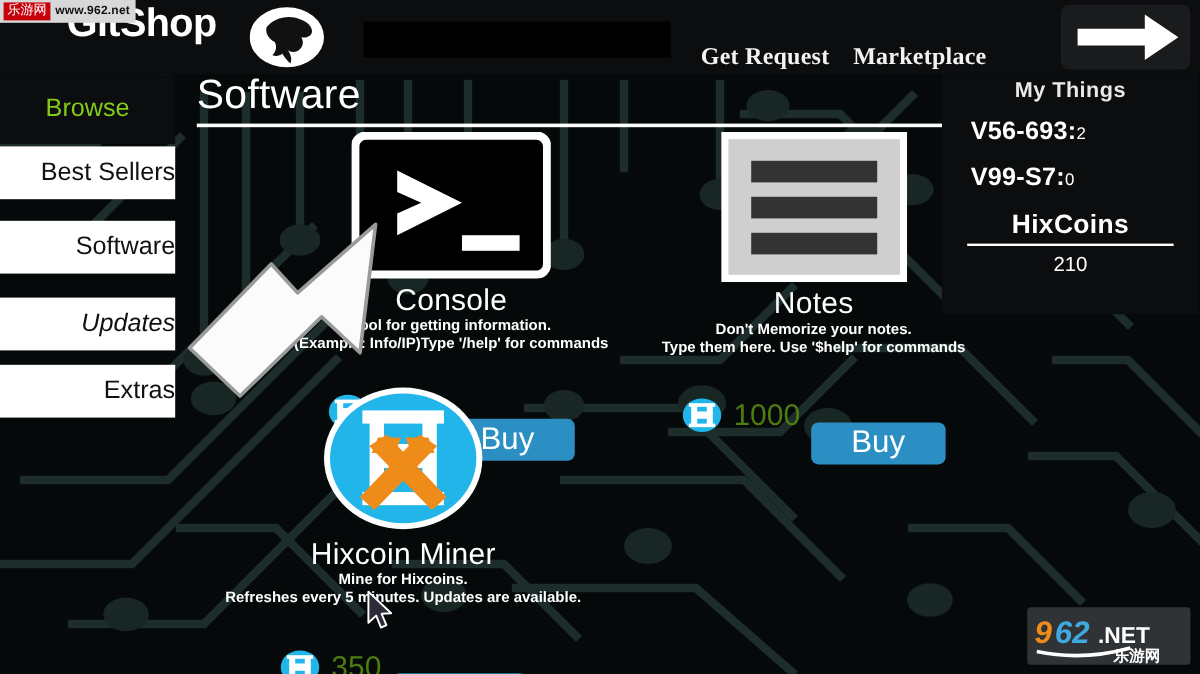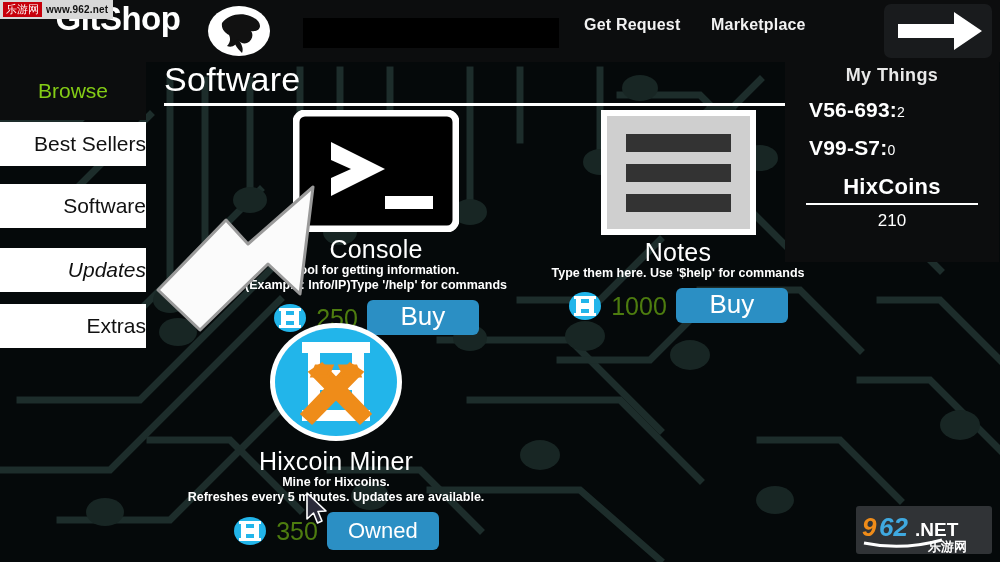--- a/index.html
+++ b/index.html
@@ -72,27 +72,28 @@
     border: none;
     outline: none;
     color: #e8e8e8;
     font-size: 13px;
     font-family: "Liberation Sans", sans-serif;
     padding: 0 8px;
   }
 
   .nav-link {
     position: absolute;
-    top: 16px;
+    top: 36px;
     color: #f2f2f2;
-    font-size: 16px;
+    font-size: 20px;
     font-weight: bold;
     letter-spacing: 0.2px;
     white-space: nowrap;
     cursor: pointer;
+    font-family: Liberation Serif, serif;
   }
   #nav-get-request { left: 584px; }
   #nav-marketplace { left: 711px; }
 
   #forward-button {
     position: absolute;
     left: 884px; top: 4px;
     width: 108px; height: 54px;
     background: #191b1d;
     border-radius: 7px;
@@ -230,20 +231,21 @@
     background: #2b8fc4;
     color: #ffffff;
     border: none;
     border-radius: 6px;
     font-size: 26px;
     font-family: "Liberation Sans", sans-serif;
     padding: 1px 18px 4px 18px;
     cursor: pointer;
     line-height: 30px;
     min-width: 112px;
+    margin-top: 48px;
   }
   .buy-btn.owned { font-size: 22px; padding-top: 4px; }
 
   
   .term-icon {
     width: 166px; height: 122px;
     margin: 0 auto;
   }
   
   .notes-icon {
@@ -450,20 +452,21 @@
     <div class="product" style="left:382px; top:48px; width:300px;">
 
       <svg class="notes-icon" viewBox="0 0 155 125">
         <rect x="3" y="3" width="149" height="119" fill="#cfcfcf" stroke="#ffffff" stroke-width="6"></rect>
         <rect x="25" y="24" width="105" height="18" fill="#333333"></rect>
         <rect x="25" y="54" width="105" height="18" fill="#333333"></rect>
         <rect x="25" y="84" width="105" height="18" fill="#333333"></rect>
       </svg>
 
       <div class="p-name">Notes</div>
+      <div class="p-desc">Don't Memorize your notes.</div>
       <div class="p-desc"><span>Type them here. Use '</span><b>$help</b><span>' for commands</span></div>
 
       <div class="buy-row">
         <svg class="coin-icon" viewBox="0 0 34 30">
           <ellipse cx="17" cy="15" rx="16" ry="14" fill="#22b5ea"></ellipse>
           <path d="M8 6 L13 6 L13 12 L21 12 L21 6 L26 6 L26 24 L21 24 L21 18 L13 18 L13 24 L8 24 Z" fill="#ffffff"></path>
           <rect x="6" y="5" width="22" height="3" fill="#ffffff"></rect>
           <rect x="6" y="22" width="22" height="3" fill="#ffffff"></rect>
         </svg>
         <span class="price">1000</span>

